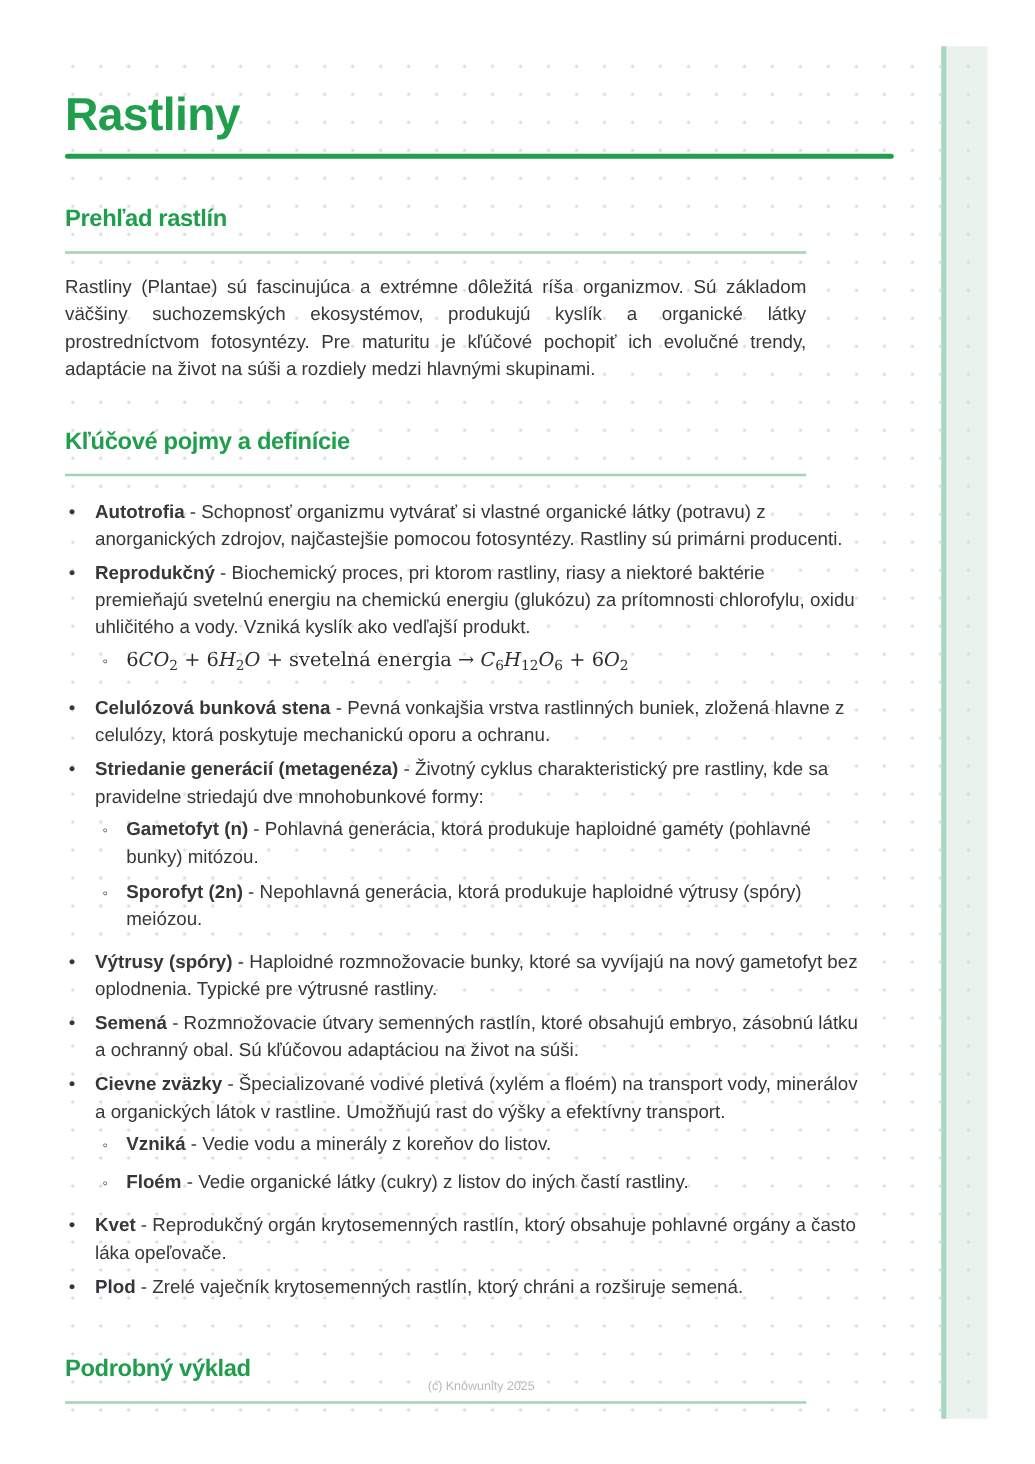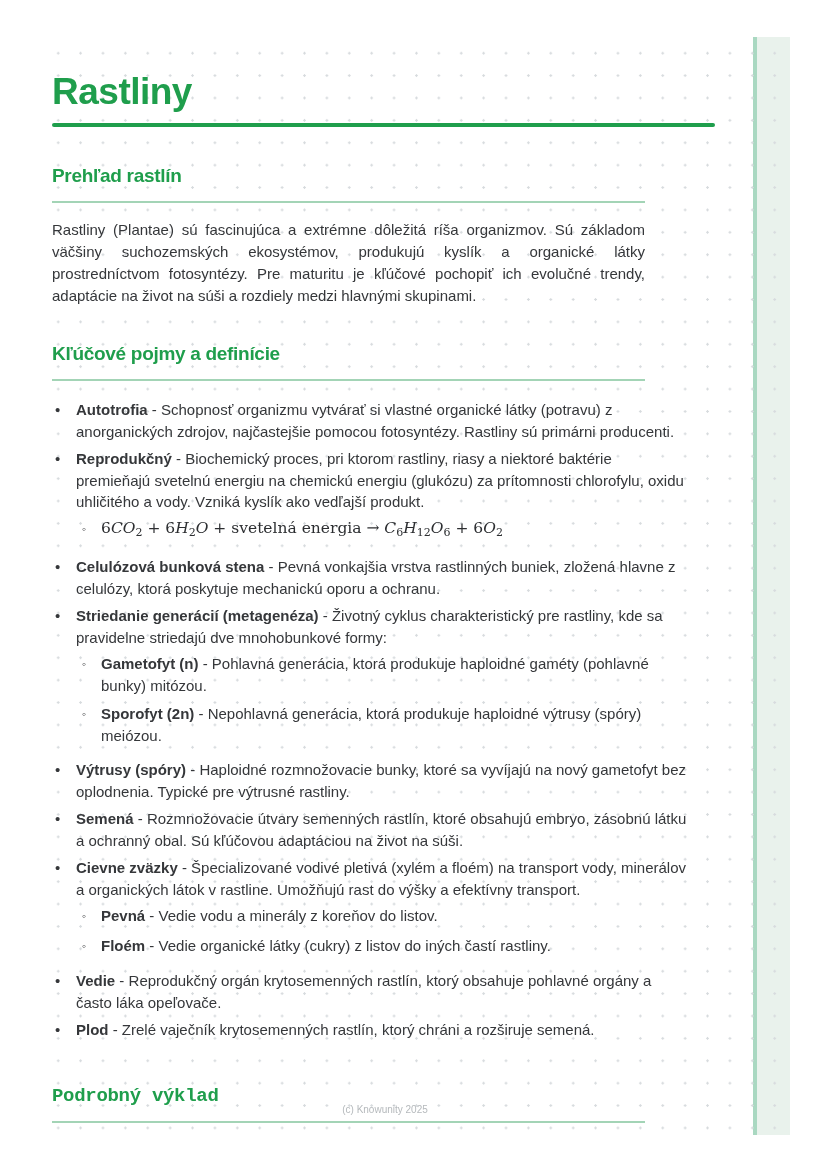--- a/index.html
+++ b/index.html
@@ -29,21 +29,21 @@
   }
   .title-rule {
     margin-top:9px; width:663px; height:4px; background:#1f9e4c; border-radius:2px;
   }
   h2.section {
     margin:34px 0 0 0; width:593px; font-size:19px; line-height:30px;
     font-weight:bold; color:#1f9e4c; letter-spacing:-0.3px;
     padding-bottom:10px; border-bottom:2px solid #a3d4b6;
   }
   h2.mt-lists { margin-top:32px; }
-  h2.mt-detail { margin-top:40px;font-family:Liberation Mono, monospace; }
+  h2.mt-detail { margin-top:40px; }
   p.para {
     width:593px; margin:16px 0 0 0; text-align:justify; line-height:22px;
   }
   ul.terms { list-style:none; margin:18px 0 0 0; padding:0; }
   ul.terms > li { display:flex; margin:0 0 6px 0; }
   .marker { flex:none; width:24px; padding-left:3px; box-sizing:border-box; }
   .li-body { flex:1; }
   .term { font-weight:bold; }
   ul.sub { list-style:none; margin:5px 0 0 0; padding:0 0 0 6px; }
   ul.sub > li { display:flex; margin:0 0 7px 0; }
@@ -110,31 +110,31 @@
         </li>
         <li>
           <span class="marker">•</span>
           <div class="li-body"><span class="term">Semená</span><span> - </span><span>Rozmnožovacie útvary semenných rastlín, ktoré obsahujú embryo, zásobnú látku a ochranný obal. Sú kľúčovou adaptáciou na život na súši.</span></div>
         </li>
         <li>
           <span class="marker">•</span>
           <div class="li-body"><span class="term">Cievne zväzky</span><span> - </span><span>Špecializované vodivé pletivá (xylém a floém) na transport vody, minerálov a organických látok v rastline. Umožňujú rast do výšky a efektívny transport.</span><ul class="sub">
               <li>
                 <span class="marker">◦</span>
-                <div class="li-body"><span class="term">Pevná</span><span> - </span><span>Vedie vodu a minerály z koreňov do listov.</span></div>
+                <div class="li-body"><span class="term">Vzniká</span><span> - </span><span>Vedie vodu a minerály z koreňov do listov.</span></div>
               </li>
               <li>
                 <span class="marker">◦</span>
                 <div class="li-body"><span class="term">Floém</span><span> - </span><span>Vedie organické látky (cukry) z listov do iných častí rastliny.</span></div>
               </li>
             </ul></div>
         </li>
         <li>
           <span class="marker">•</span>
-          <div class="li-body"><span class="term">Vedie</span><span> - </span><span>Reprodukčný orgán krytosemenných rastlín, ktorý obsahuje pohlavné orgány a často láka opeľovače.</span></div>
+          <div class="li-body"><span class="term">Kvet</span><span> - </span><span>Reprodukčný orgán krytosemenných rastlín, ktorý obsahuje pohlavné orgány a často láka opeľovače.</span></div>
         </li>
         <li>
           <span class="marker">•</span>
           <div class="li-body"><span class="term">Plod</span><span> - </span><span>Zrelé vaječník krytosemenných rastlín, ktorý chráni a rozširuje semená.</span></div>
         </li>
       </ul>
 
     <h2 class="section mt-detail">Podrobný výklad</h2>
   </div>
 

